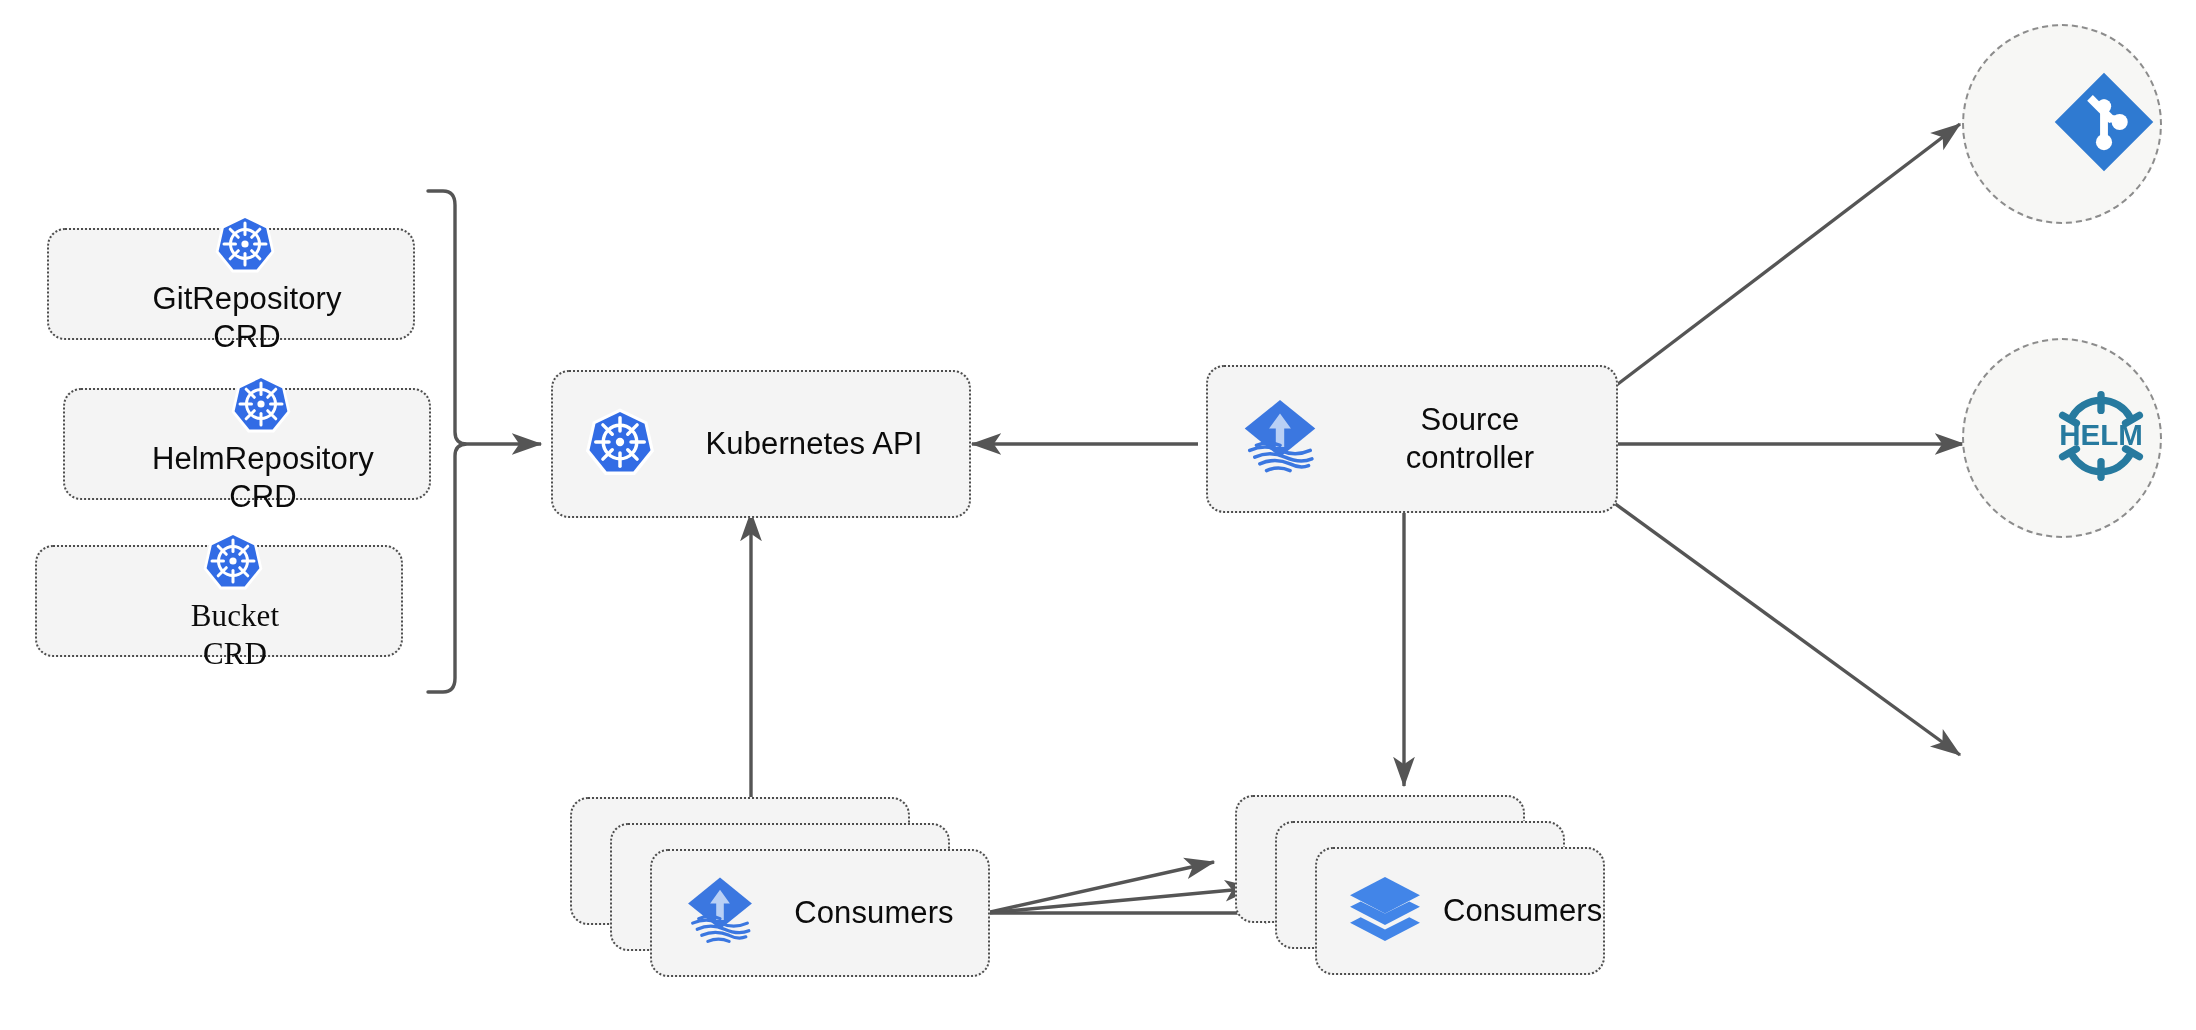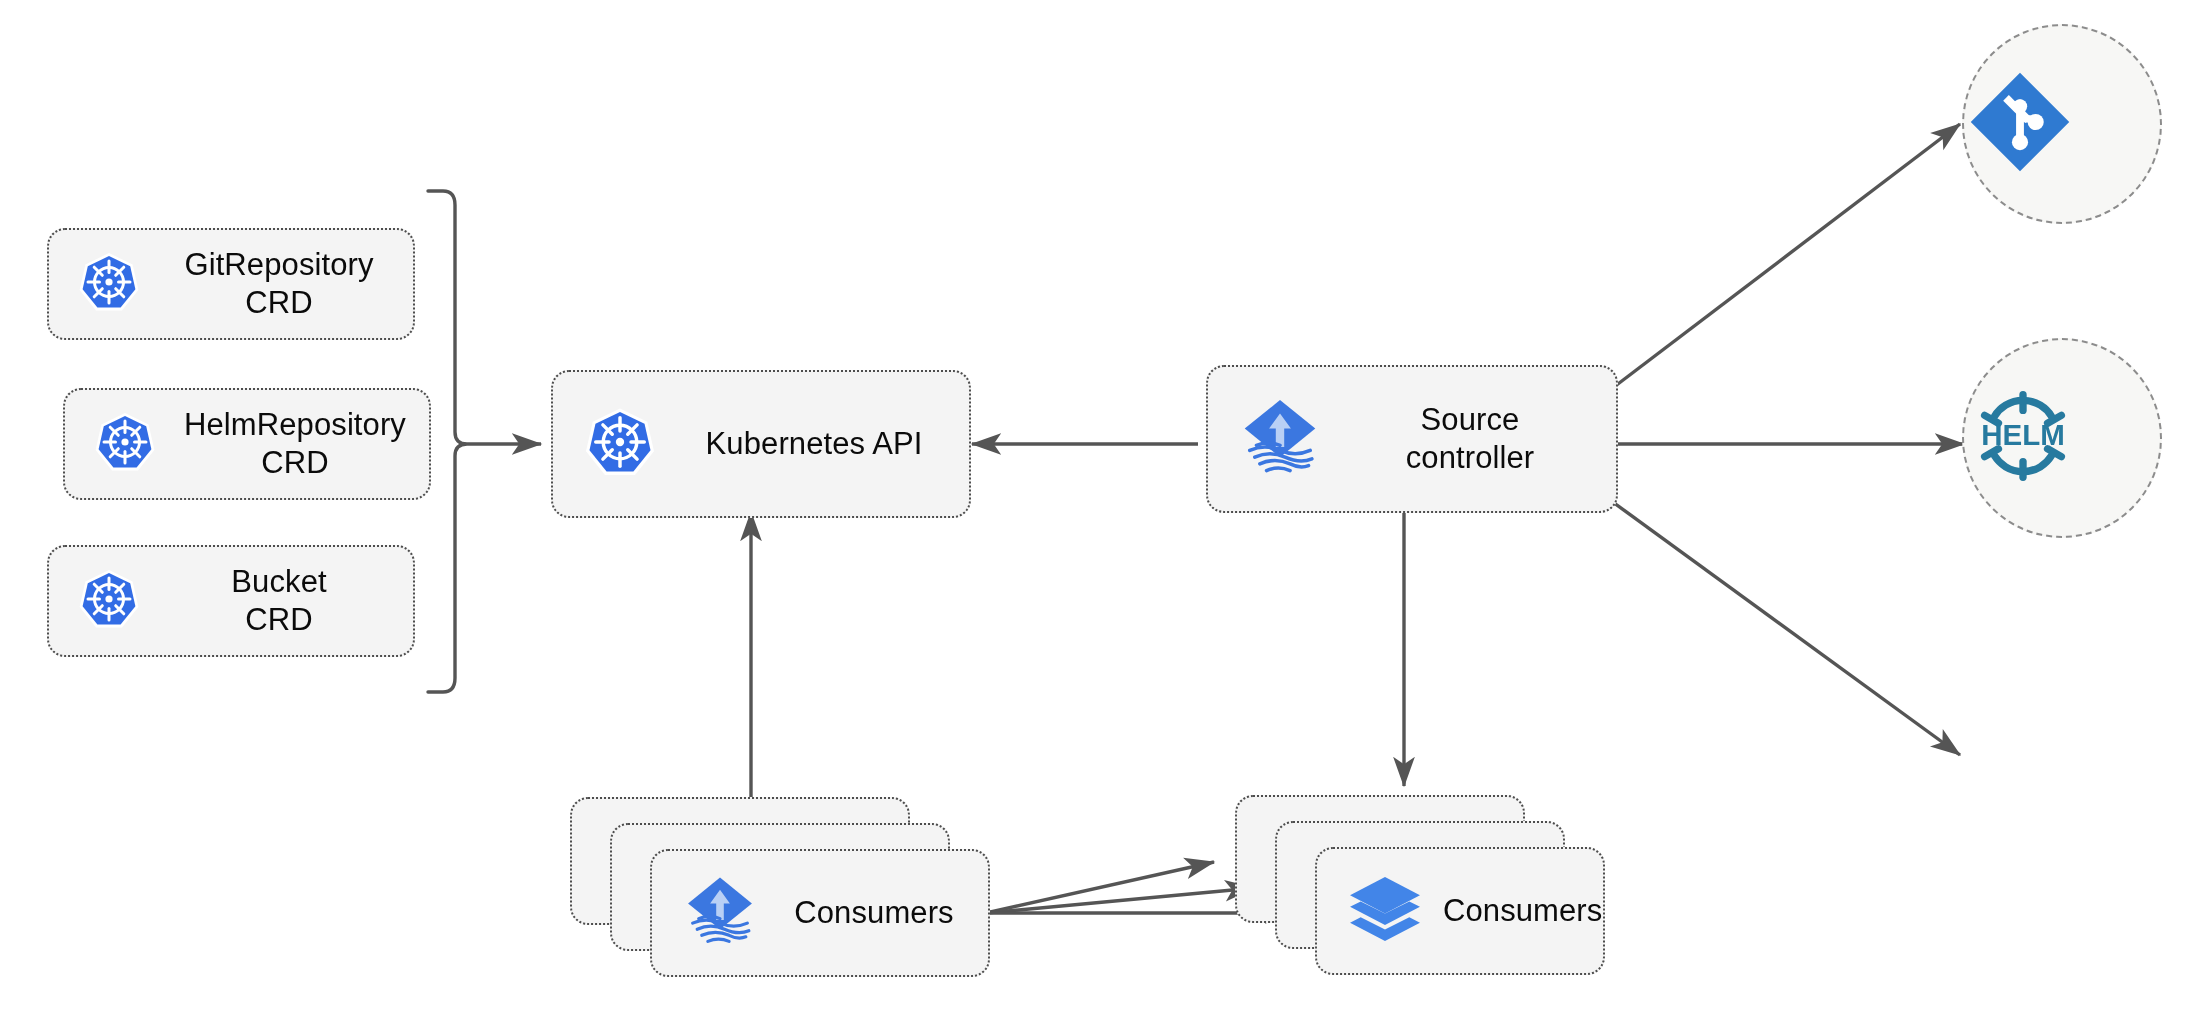--- a/index.html
+++ b/index.html
@@ -49,21 +49,21 @@
   .icon{
     flex:0 0 auto;
     display:block;
   }
 
   
   .crd{
     width:368px;
     height:112px;
   }
-  .crd .row{ justify-content:flex-end; padding-left:28px; }
+  .crd .row{ justify-content:center; padding-left:28px;flex-direction:column; }
   .crd .label{ flex:1 1 auto; margin-left:18px; margin-right:14px; }
 
   
   .proc .row{ justify-content:flex-start; padding-left:30px; }
   .proc .label{ flex:1 1 auto; margin-left:20px; margin-right:18px; }
 
   
   .stack{ position:absolute; }
   .stack .sheet{
     position:absolute;
@@ -83,21 +83,21 @@
   .stack .sheet .label{ flex:1 1 auto; margin-left:20px; margin-right:18px; }
 
   
   .ext{
     position:absolute;
     width:200px;height:200px;
     border-radius:50%;
     background:#f7f7f5;
     border:2px dashed #8c8c8c;
     box-sizing:border-box;
-    display:flex;align-items:center;justify-content:flex-start;
+    display:flex;align-items:center;justify-content:flex-end;
   }
 </style>
 </head>
 <body>
 
 <div id="stage">
 
   <svg id="edges" viewBox="0 0 2196 1030" xmlns="http://www.w3.org/2000/svg">
     <defs>
       <marker id="ah" markerWidth="10" markerHeight="10" refX="8.6" refY="3.6" orient="auto" markerUnits="strokeWidth">
@@ -171,21 +171,21 @@
             <line x1="25.3" y1="38.7" x2="17.2" y2="46.8"></line>
           </g>
           <circle cx="32" cy="32" r="3.6" fill="#ffffff"></circle>
         </svg>
       </span>
       <span class="label">HelmRepository
 CRD</span>
     </div>
   </div>
 
-  <div class="card crd" style="left:47px;  top:545px;">
+  <div class="card crd" style="left:35px;  top:545px;font-family:Liberation Serif, serif;">
     <div class="row">
       <span class="icon">
         <svg width="64" height="64" viewBox="0 0 64 64">
           <path d="M32 3 L55.6 14.4 L61.4 40 L45 60.5 L19 60.5 L2.6 40 L8.4 14.4 Z" fill="#ffffff"></path>
           <path d="M32 6 L53.2 16.2 L58.4 39.2 L43.6 57.6 L20.4 57.6 L5.6 39.2 L10.8 16.2 Z" fill="#326ce5"></path>
           <g fill="none" stroke="#ffffff" stroke-width="3" stroke-linecap="round">
             <circle cx="32" cy="32" r="14.5"></circle>
             <line x1="32" y1="11" x2="32" y2="22.5"></line>
             <line x1="32" y1="41.5" x2="32" y2="53"></line>
             <line x1="11" y1="32" x2="22.5" y2="32"></line>

